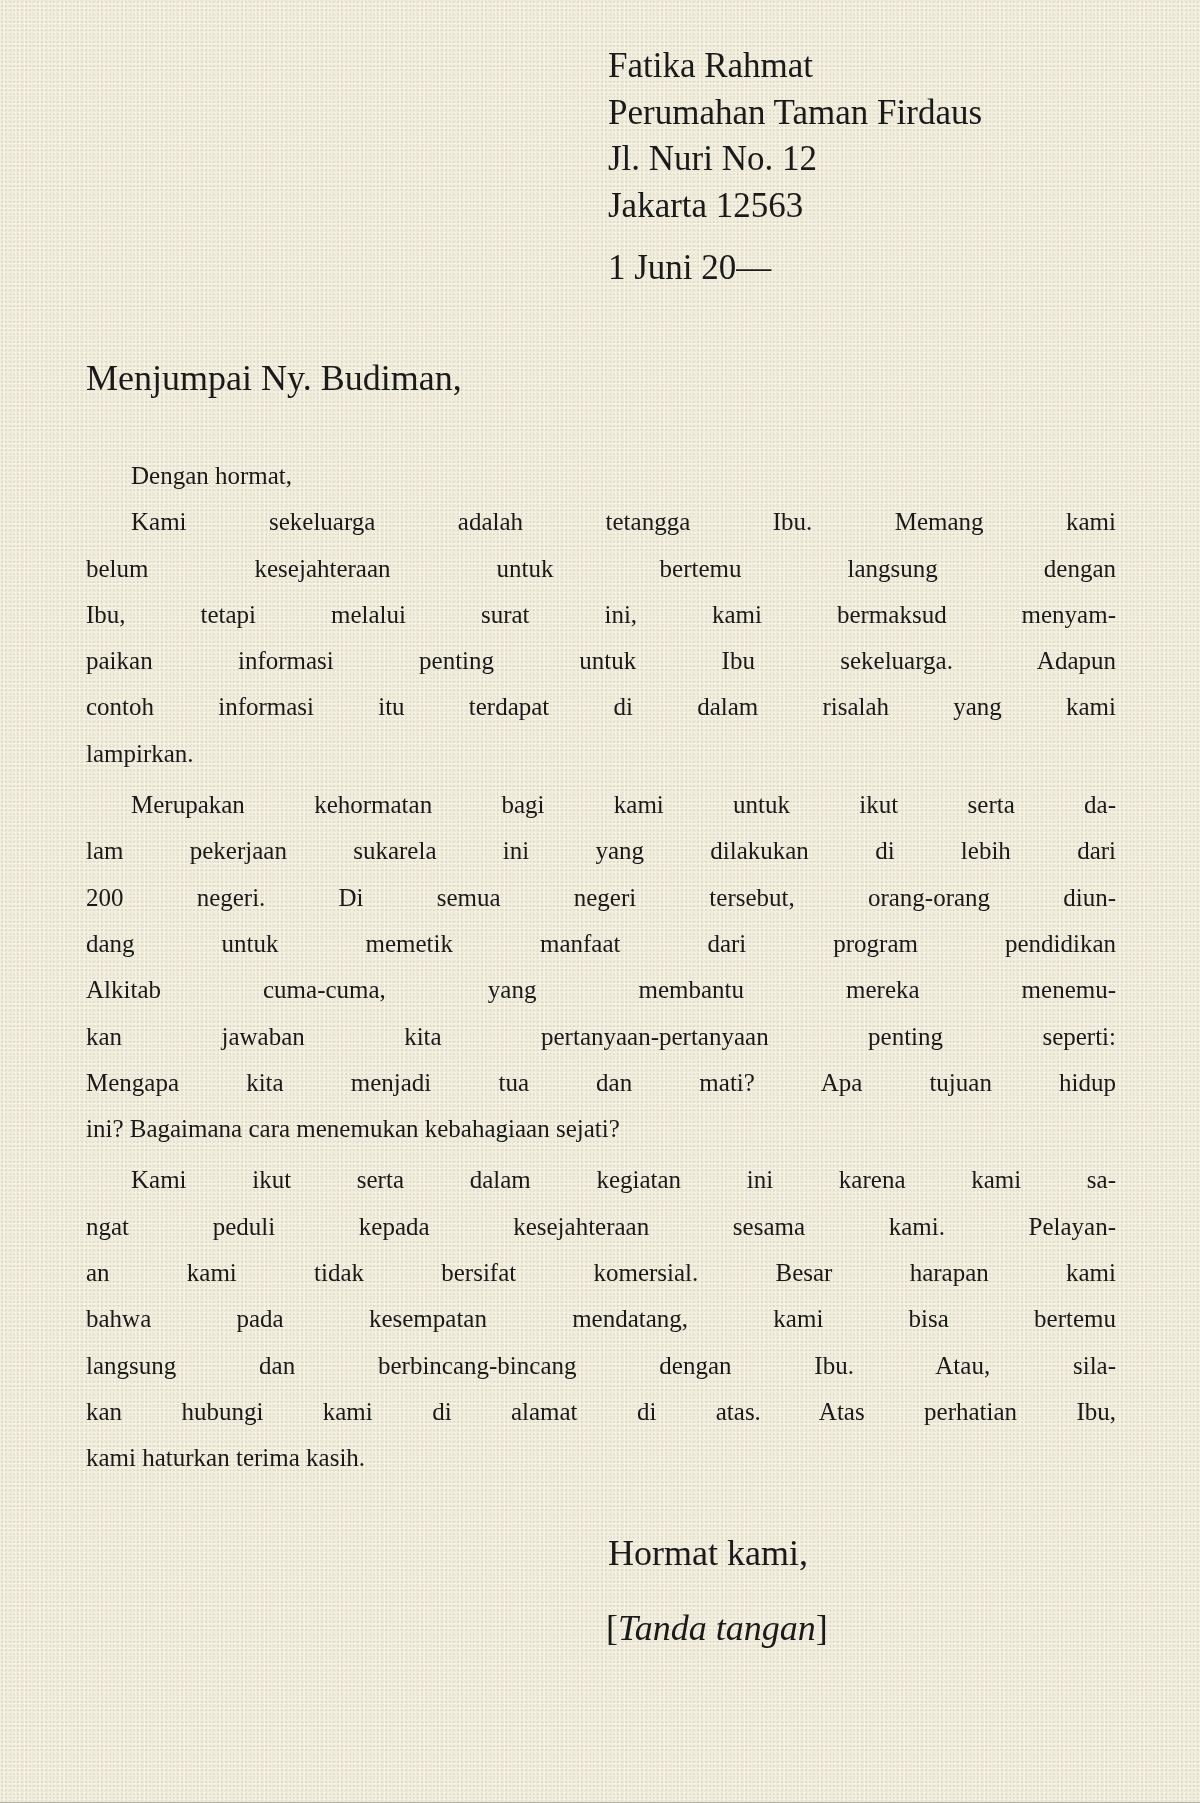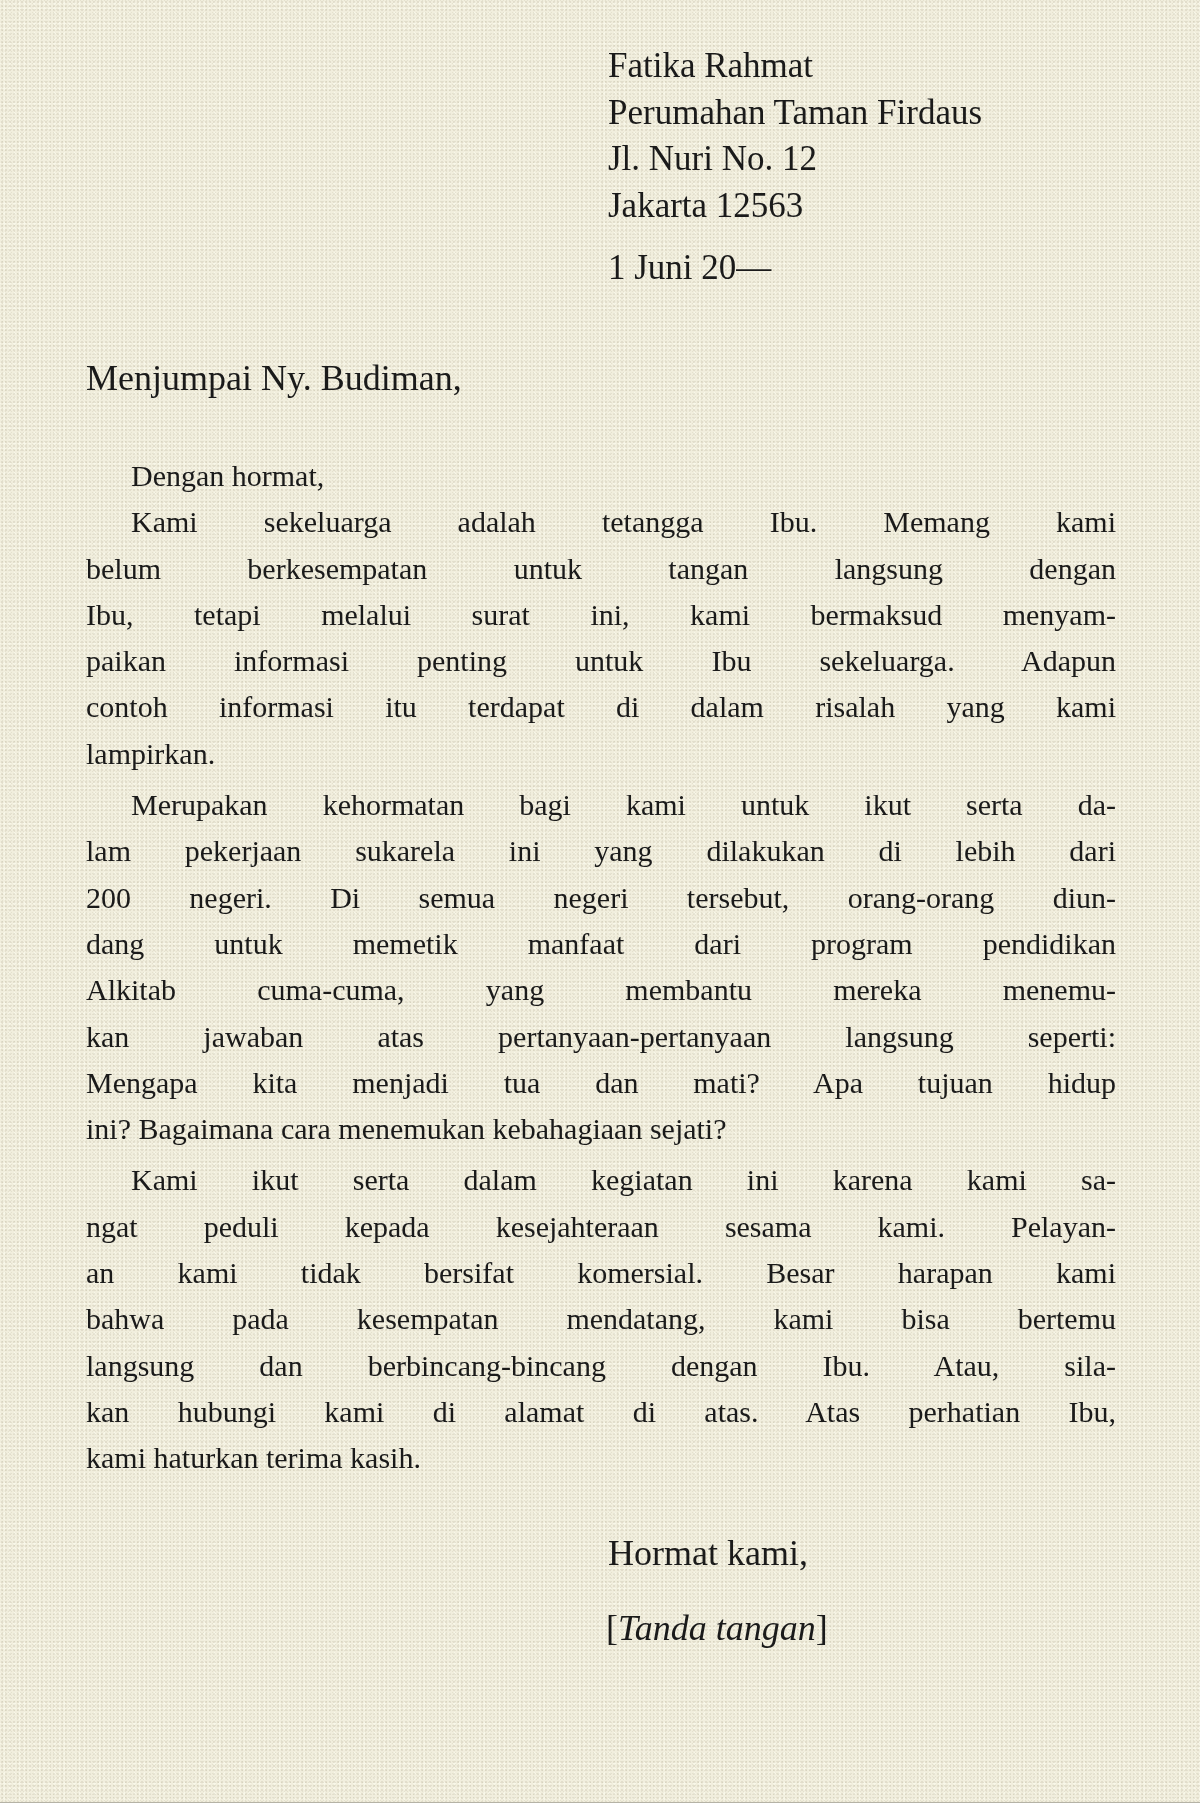--- a/index.html
+++ b/index.html
@@ -44,21 +44,21 @@
     top: 355px;
     font-size: 36px;
     line-height: 46px;
     white-space: nowrap;
   }
   .body {
     position: absolute;
     left: 86px;
     top: 453px;
     width: 1030px;
-    font-size: 30px;
+    font-size: 25px;
     line-height: 46.3px;
     font-family: Liberation Serif, serif;
   }
   .opening {
     display: block;
     text-indent: 45px;
     white-space: nowrap;
   }
   .para {
     margin: 0 0 5px 0;
@@ -107,34 +107,34 @@
     <span class="date">1 Juni 20—</span>
   </div>
 
   <div class="salutation">Menjumpai Ny. Budiman,</div>
 
   <div class="body">
     <span class="opening">Dengan hormat,</span>
 
     <div class="para">
       <span class="ln first">Kami sekeluarga adalah tetangga Ibu. Memang kami</span>
-      <span class="ln rest">belum berkesempatan untuk tangan langsung dengan</span>
+      <span class="ln rest">belum kesejahteraan untuk bertemu langsung dengan</span>
       <span class="ln rest">Ibu, tetapi melalui surat ini, kami bermaksud menyam-</span>
       <span class="ln rest">paikan informasi penting untuk Ibu sekeluarga. Adapun</span>
       <span class="ln rest">contoh informasi itu terdapat di dalam risalah yang kami</span>
       <span class="ln rest last">lampirkan.</span>
     </div>
 
     <div class="para">
       <span class="ln first">Merupakan kehormatan bagi kami untuk ikut serta da-</span>
       <span class="ln rest">lam pekerjaan sukarela ini yang dilakukan di lebih dari</span>
       <span class="ln rest">200 negeri. Di semua negeri tersebut, orang-orang diun-</span>
       <span class="ln rest">dang untuk memetik manfaat dari program pendidikan</span>
       <span class="ln rest">Alkitab cuma-cuma, yang membantu mereka menemu-</span>
-      <span class="ln rest">kan jawaban atas pertanyaan-pertanyaan langsung seperti:</span>
+      <span class="ln rest">kan jawaban kita pertanyaan-pertanyaan penting seperti:</span>
       <span class="ln rest">Mengapa kita menjadi tua dan mati? Apa tujuan hidup</span>
       <span class="ln rest last">ini? Bagaimana cara menemukan kebahagiaan sejati?</span>
     </div>
 
     <div class="para">
       <span class="ln first">Kami ikut serta dalam kegiatan ini karena kami sa-</span>
       <span class="ln rest">ngat peduli kepada kesejahteraan sesama kami. Pelayan-</span>
       <span class="ln rest">an kami tidak bersifat komersial. Besar harapan kami</span>
       <span class="ln rest">bahwa pada kesempatan mendatang, kami bisa bertemu</span>
       <span class="ln rest">langsung dan berbincang-bincang dengan Ibu. Atau, sila-</span>

